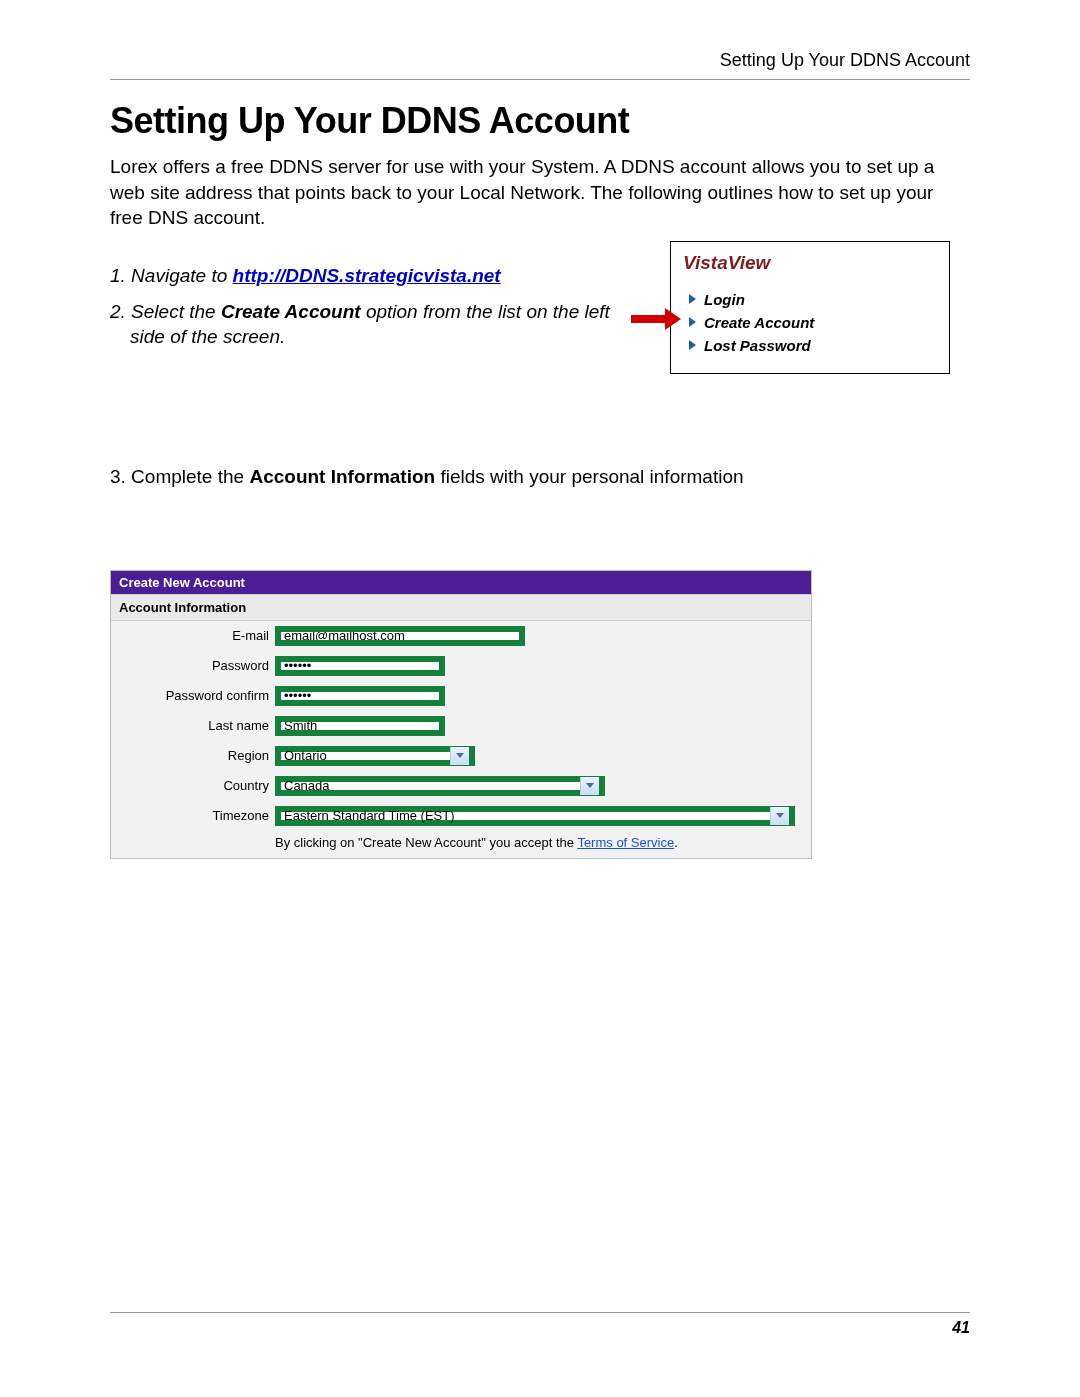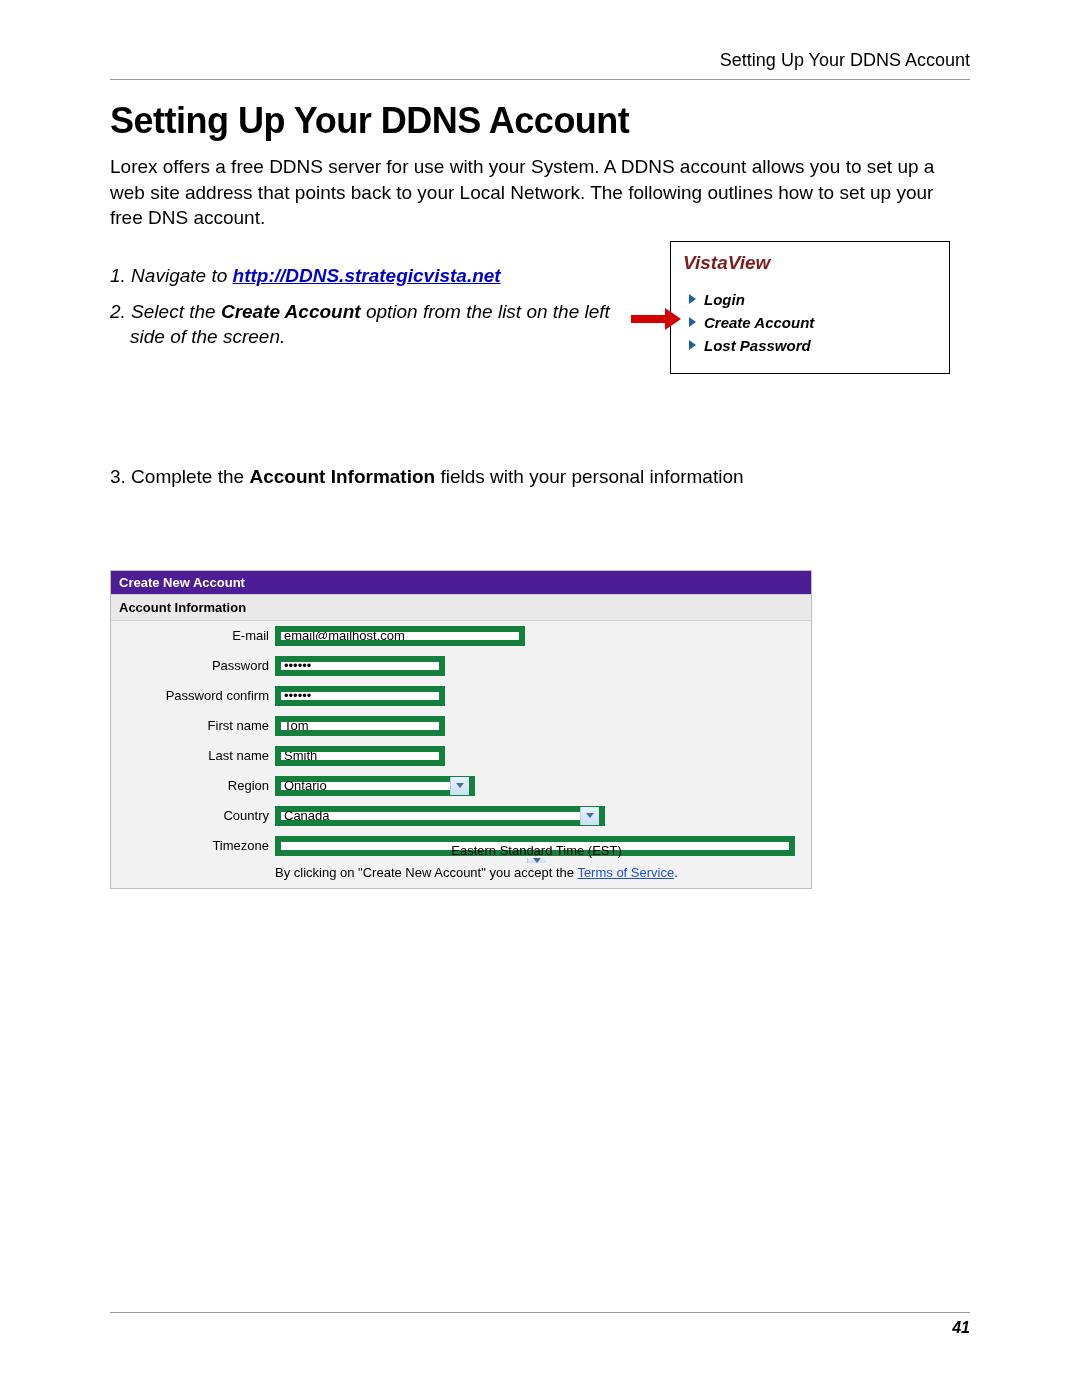--- a/index.html
+++ b/index.html
@@ -141,21 +141,21 @@
   .text-input.email { width: 250px; }
   .text-input.std { width: 170px; }
   .select-input {
     display: flex;
     align-items: center;
     justify-content: space-between;
     padding-right: 0;
   }
   .select-input.region { width: 200px; }
   .select-input.country { width: 330px; }
-  .select-input.timezone { width: 520px; flex-direction: column; }
+  .select-input.timezone { width: 520px; }
   .dd-btn {
     width: 18px;
     height: 18px;
     background: linear-gradient(#eaf2fb, #c9dff5);
     border-left: 1px solid #b5cde4;
     display: flex;
     align-items: center;
     justify-content: center;
   }
   .dd-btn svg { display: block; }
@@ -247,24 +247,20 @@
     </div>
     <div class="form-row">
       <div class="form-label">Password</div>
       <input class="text-input std" value="••••••" style="">
     </div>
     <div class="form-row">
       <div class="form-label">Password confirm</div>
       <input class="text-input std" value="••••••" style="">
     </div>
     <div class="form-row">
-      <div class="form-label">First name</div>
-      <input class="text-input std" value="Tom" style="">
-    </div>
-    <div class="form-row">
       <div class="form-label">Last name</div>
       <input class="text-input std" value="Smith" style="">
     </div>
     <div class="form-row">
       <div class="form-label">Region</div>
       <div class="select-input region">
         <span>Ontario</span>
         <div class="dd-btn">
             <svg width="8" height="5">
               <polygon points="0,0 8,0 4,5" fill="#4a6e99"></polygon>

